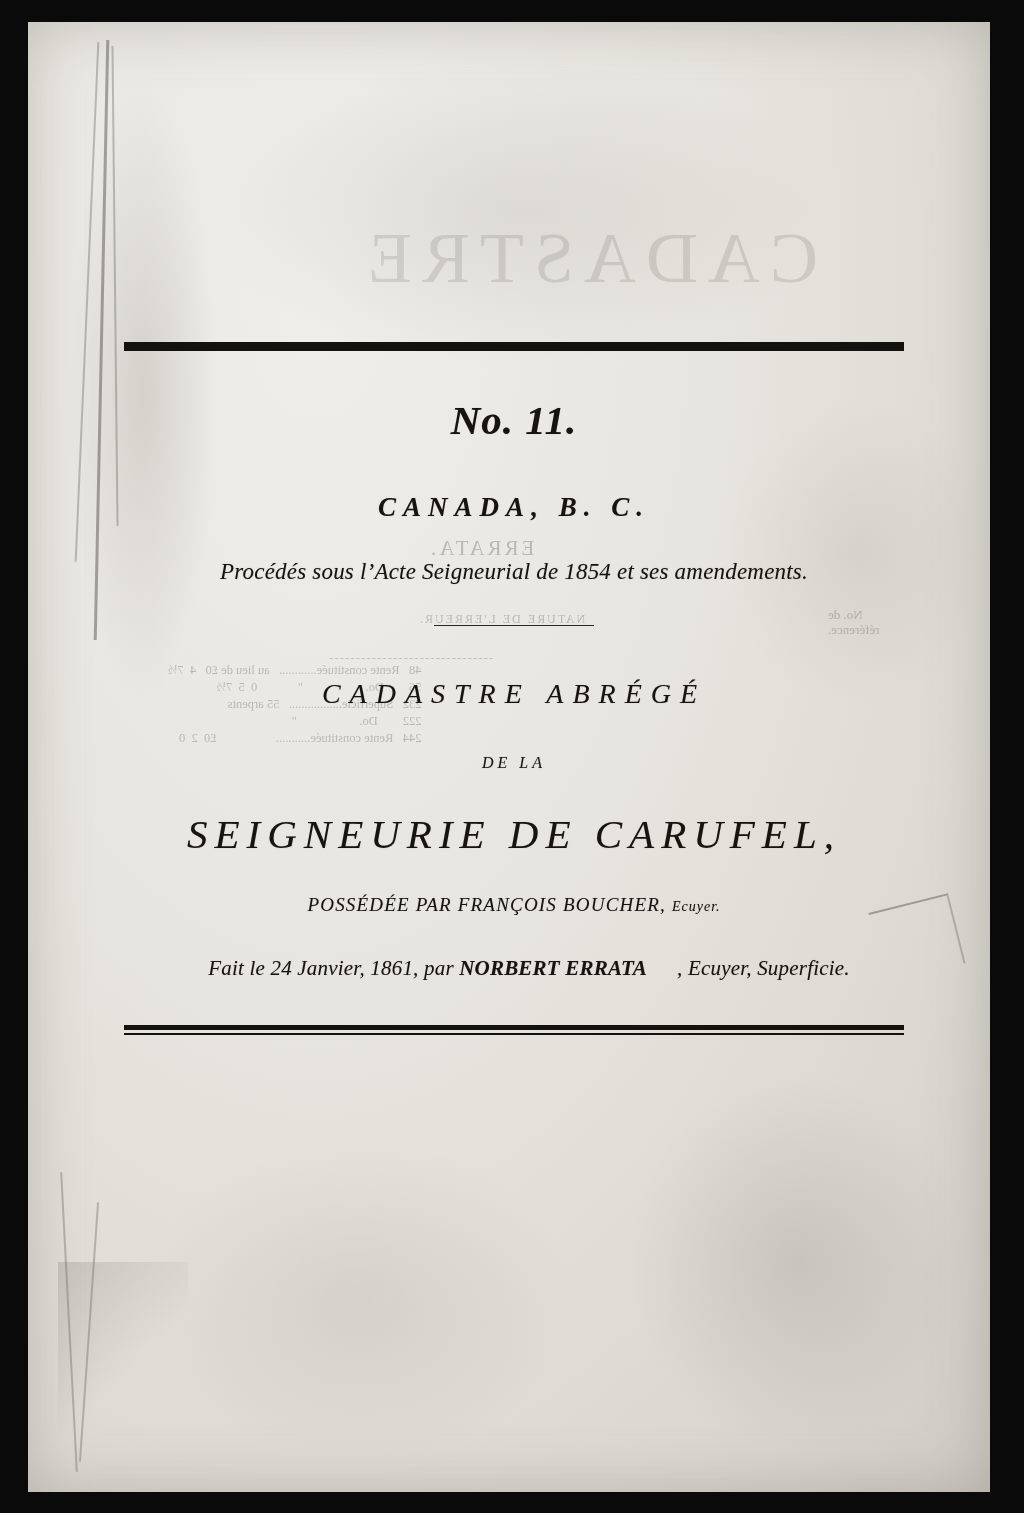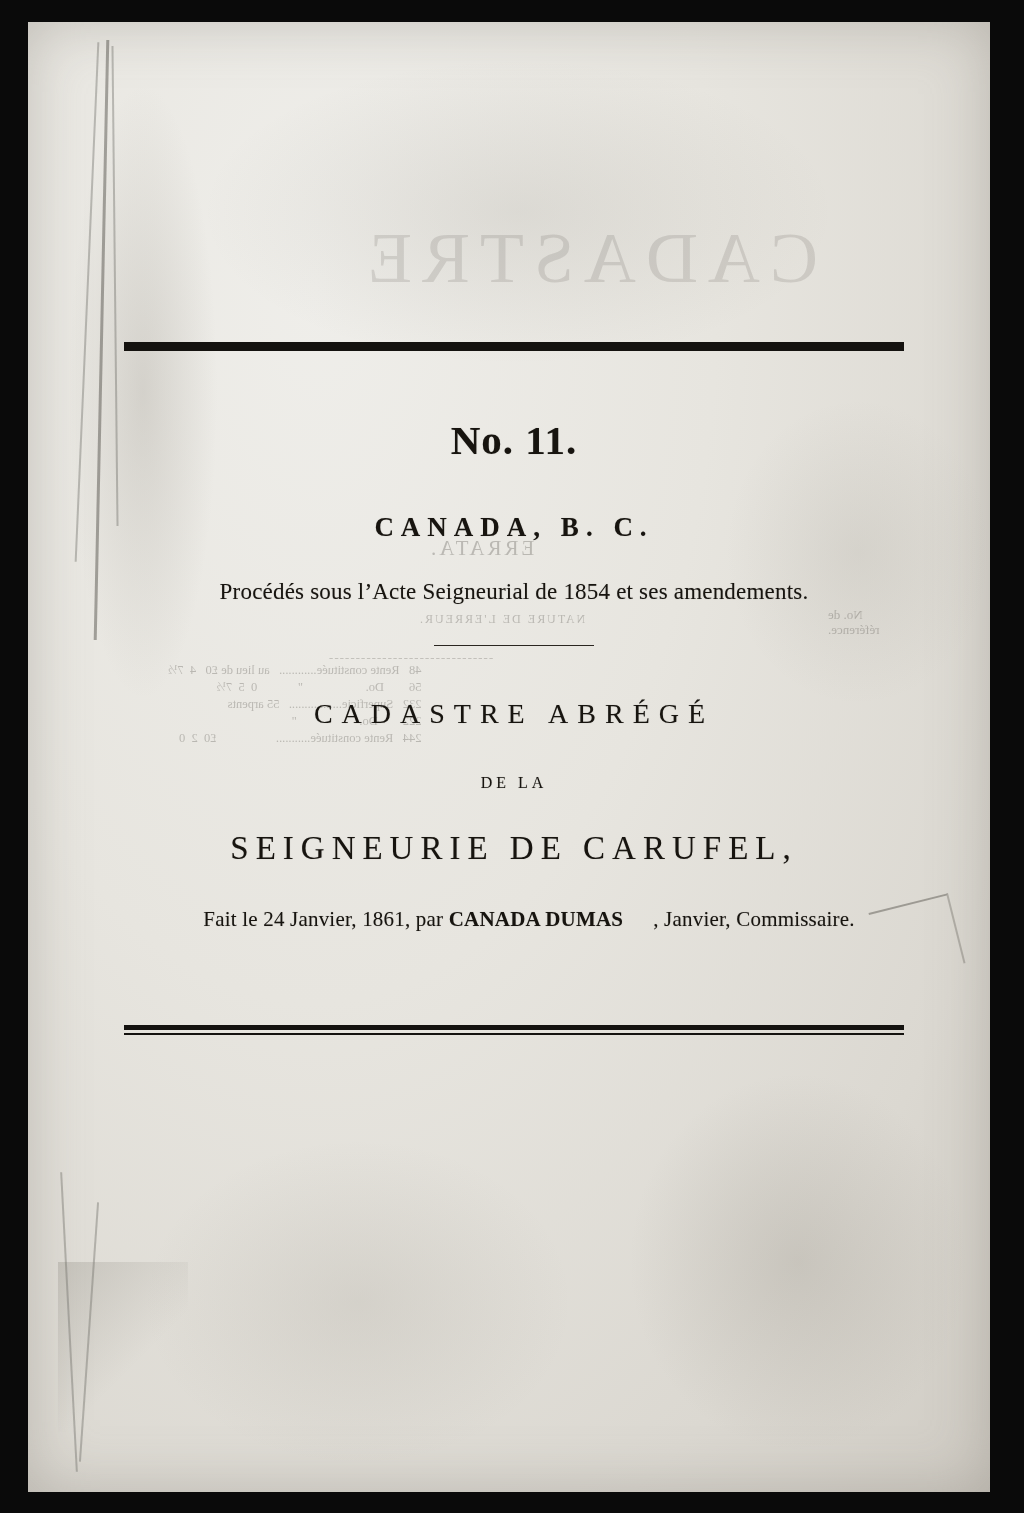--- a/index.html
+++ b/index.html
@@ -129,24 +129,25 @@
     position: absolute;
     left: 0; top: 8px;
     width: 100%;
     height: 2px;
     background: #14120f;
   }
 
   .title-block {
     position: absolute;
     left: 96px;
-    top: 368px;
+    top: 348px;
     width: 780px;
     text-align: center;
     color: #17140f;
+    font-style: italic;
   }
 
   .doc-number {
     font-size: 41px;
     font-weight: bold;
     letter-spacing: 1px;
     margin: 26px 0 0 0;
     font-family: "Liberation Serif", serif;
   }
   .country {
@@ -175,21 +176,21 @@
     font-weight: normal;
     font-family: "Liberation Serif", serif;
   }
   .dela {
     font-size: 16px;
     letter-spacing: 4px;
     margin-top: 44px;
     font-family: "Liberation Serif", serif;
   }
   .seigneurie {
-    font-size: 33px;
+    font-size: 41px;
     letter-spacing: 7px;
     margin-top: 38px;
     font-weight: normal;
     font-family: "Liberation Serif", serif;
   }
   .owner {
     font-size: 19px;
     letter-spacing: 1.2px;
     margin-top: 36px;
     font-family: "Liberation Serif", serif;
@@ -256,23 +257,26 @@
       <div class="subtitle">Procédés sous l’Acte Seigneurial de 1854 et ses amendements.</div>
 
       <div class="short-rule"></div>
 
       <div class="cadastre">CADASTRE ABRÉGÉ</div>
 
       <div class="dela">DE LA</div>
 
       <div class="seigneurie">SEIGNEURIE DE CARUFEL,</div>
 
+      <div class="owner">
+        <span>POSSÉDÉE PAR FRANÇOIS BOUCHER, </span><span class="small-caps">Ecuyer.</span>
+      </div>
 
       <div class="madeby">
-        <span class="reg">Fait le 24 Janvier, 1861, par </span><span>CANADA  DUMAS</span><span class="reg">, Janvier, Commissaire.</span>
+        <span class="reg">Fait le 24 Janvier, 1861, par </span><span>NORBERT  ERRATA</span><span class="reg">, Ecuyer, Superficie.</span>
       </div>
 
     </div>
 
     <div class="rule rule-bottom"></div>
 
   </div>
 </div>
 
 </body></html>

